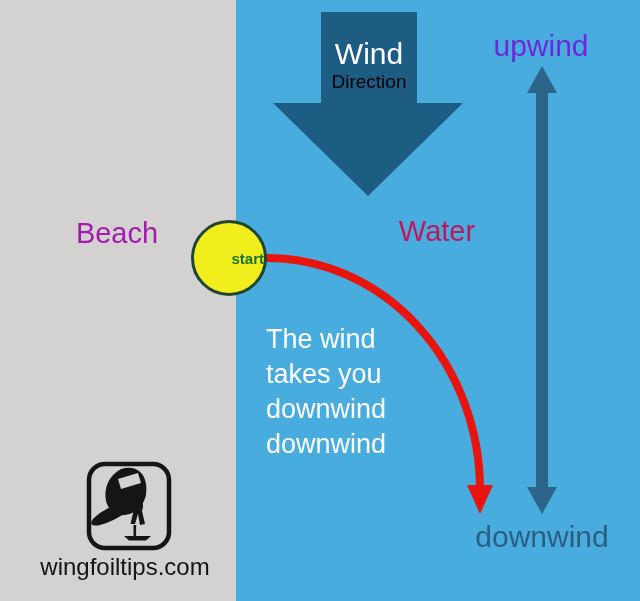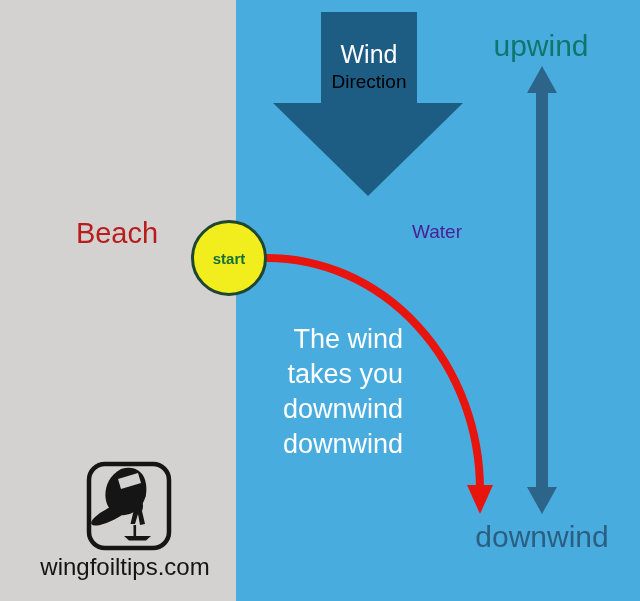--- a/index.html
+++ b/index.html
@@ -8,35 +8,35 @@
     font-family:"Liberation Sans",sans-serif;
   }
   .region{position:absolute;top:0;height:601px;}
   .beach{left:0;width:236px;background:#d3d2d1;}
   .water{left:236px;width:404px;background:#49acdf;}
   .overlay{position:absolute;left:0;top:0;width:640px;height:601px;}
   .lbl{
     position:absolute;transform:translate(-50%,-50%);
     white-space:nowrap;line-height:1;
   }
-  .beach-lbl{left:117px;top:233px;font-size:29px;color:#b91c1c;}
-  .water-lbl{left:437px;top:231px;font-size:19px;color:#4c1d95;}
-  .wind-lbl{left:369px;top:54px;font-size:25px;font-weight:500;color:#ffffff;}
+  .beach-lbl{left:117px;top:233px;font-size:29px;color:#a21caf;}
+  .water-lbl{left:437px;top:231px;font-size:29px;color:#be185d;}
+  .wind-lbl{left:369px;top:54px;font-size:30px;font-weight:500;color:#ffffff;}
   .winddir-lbl{left:369px;top:81px;font-size:19px;color:#000000;}
-  .upwind-lbl{left:541px;top:46px;font-size:30px;color:#0f766e;}
+  .upwind-lbl{left:541px;top:46px;font-size:30px;color:#6d28d9;}
   .downwind-lbl{left:542px;top:537px;font-size:30px;color:#2b5f82;}
   .drift-note{
-    position:absolute;left:343px;top:322px;transform:translateX(-50%);
-    text-align:right;font-size:27px;font-weight:500;line-height:35px;
+    position:absolute;left:326px;top:322px;transform:translateX(-50%);
+    text-align:left;font-size:27px;font-weight:500;line-height:35px;
     color:#ffffff;white-space:nowrap;
   }
   .start-circle{
     position:absolute;left:191px;top:220px;width:76px;height:76px;
     box-sizing:border-box;border:3px solid #1e4631;border-radius:50%;
-    background:#f2ee1d;display:flex;align-items:center;justify-content:center;
+    background:#f2ee1d;display:flex;align-items:center;justify-content:flex-end;
   }
   .start-circle span{font-size:15px;font-weight:700;color:#157038;}
   .logo-wrap{position:absolute;left:84px;top:458px;width:92px;height:96px;}
   .site-lbl{left:125px;top:567px;font-size:24px;font-weight:500;color:#141414;}
 </style>
 </head>
 <body>
 
 <div class="canvas">
 

